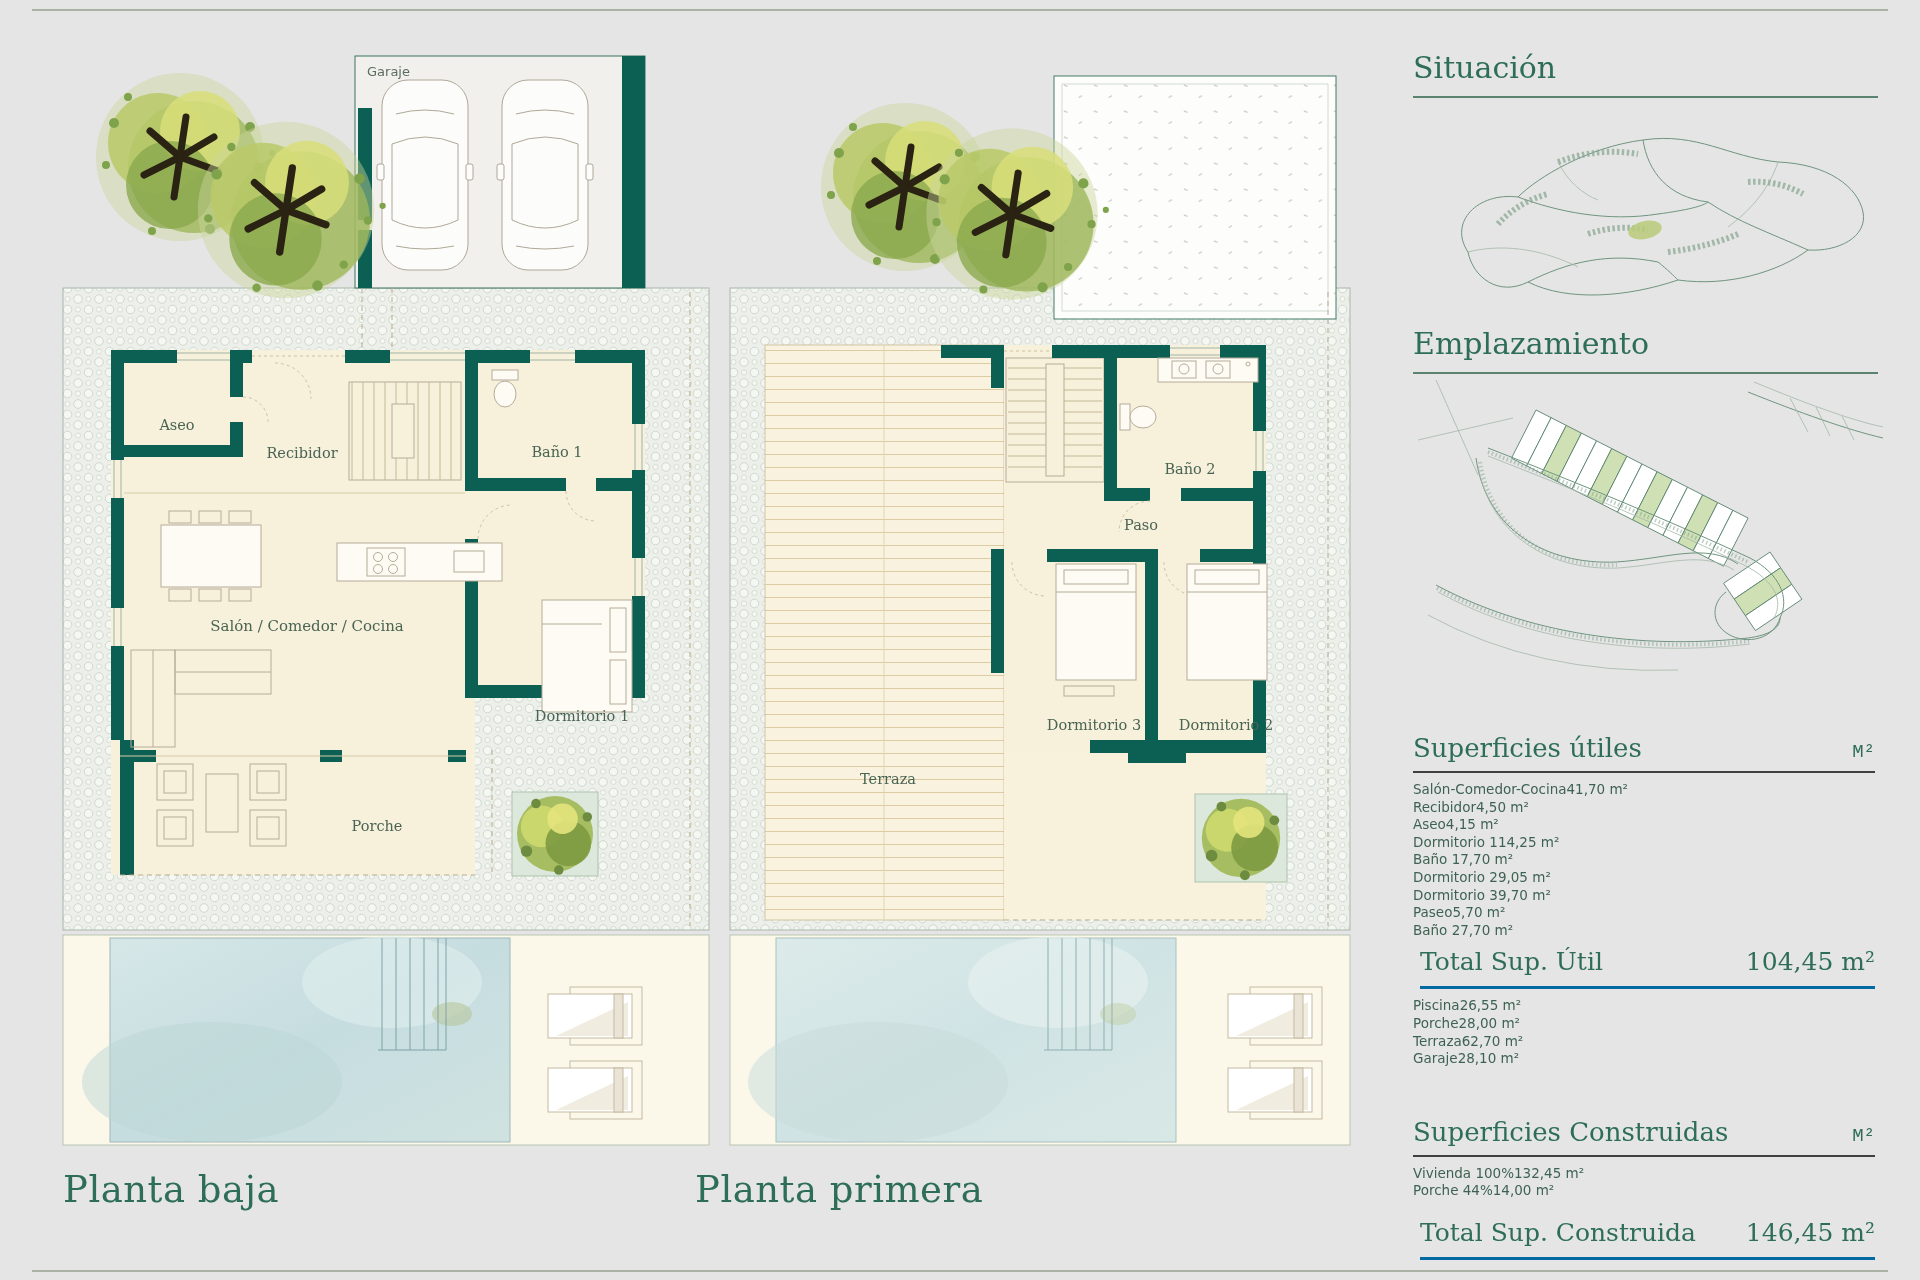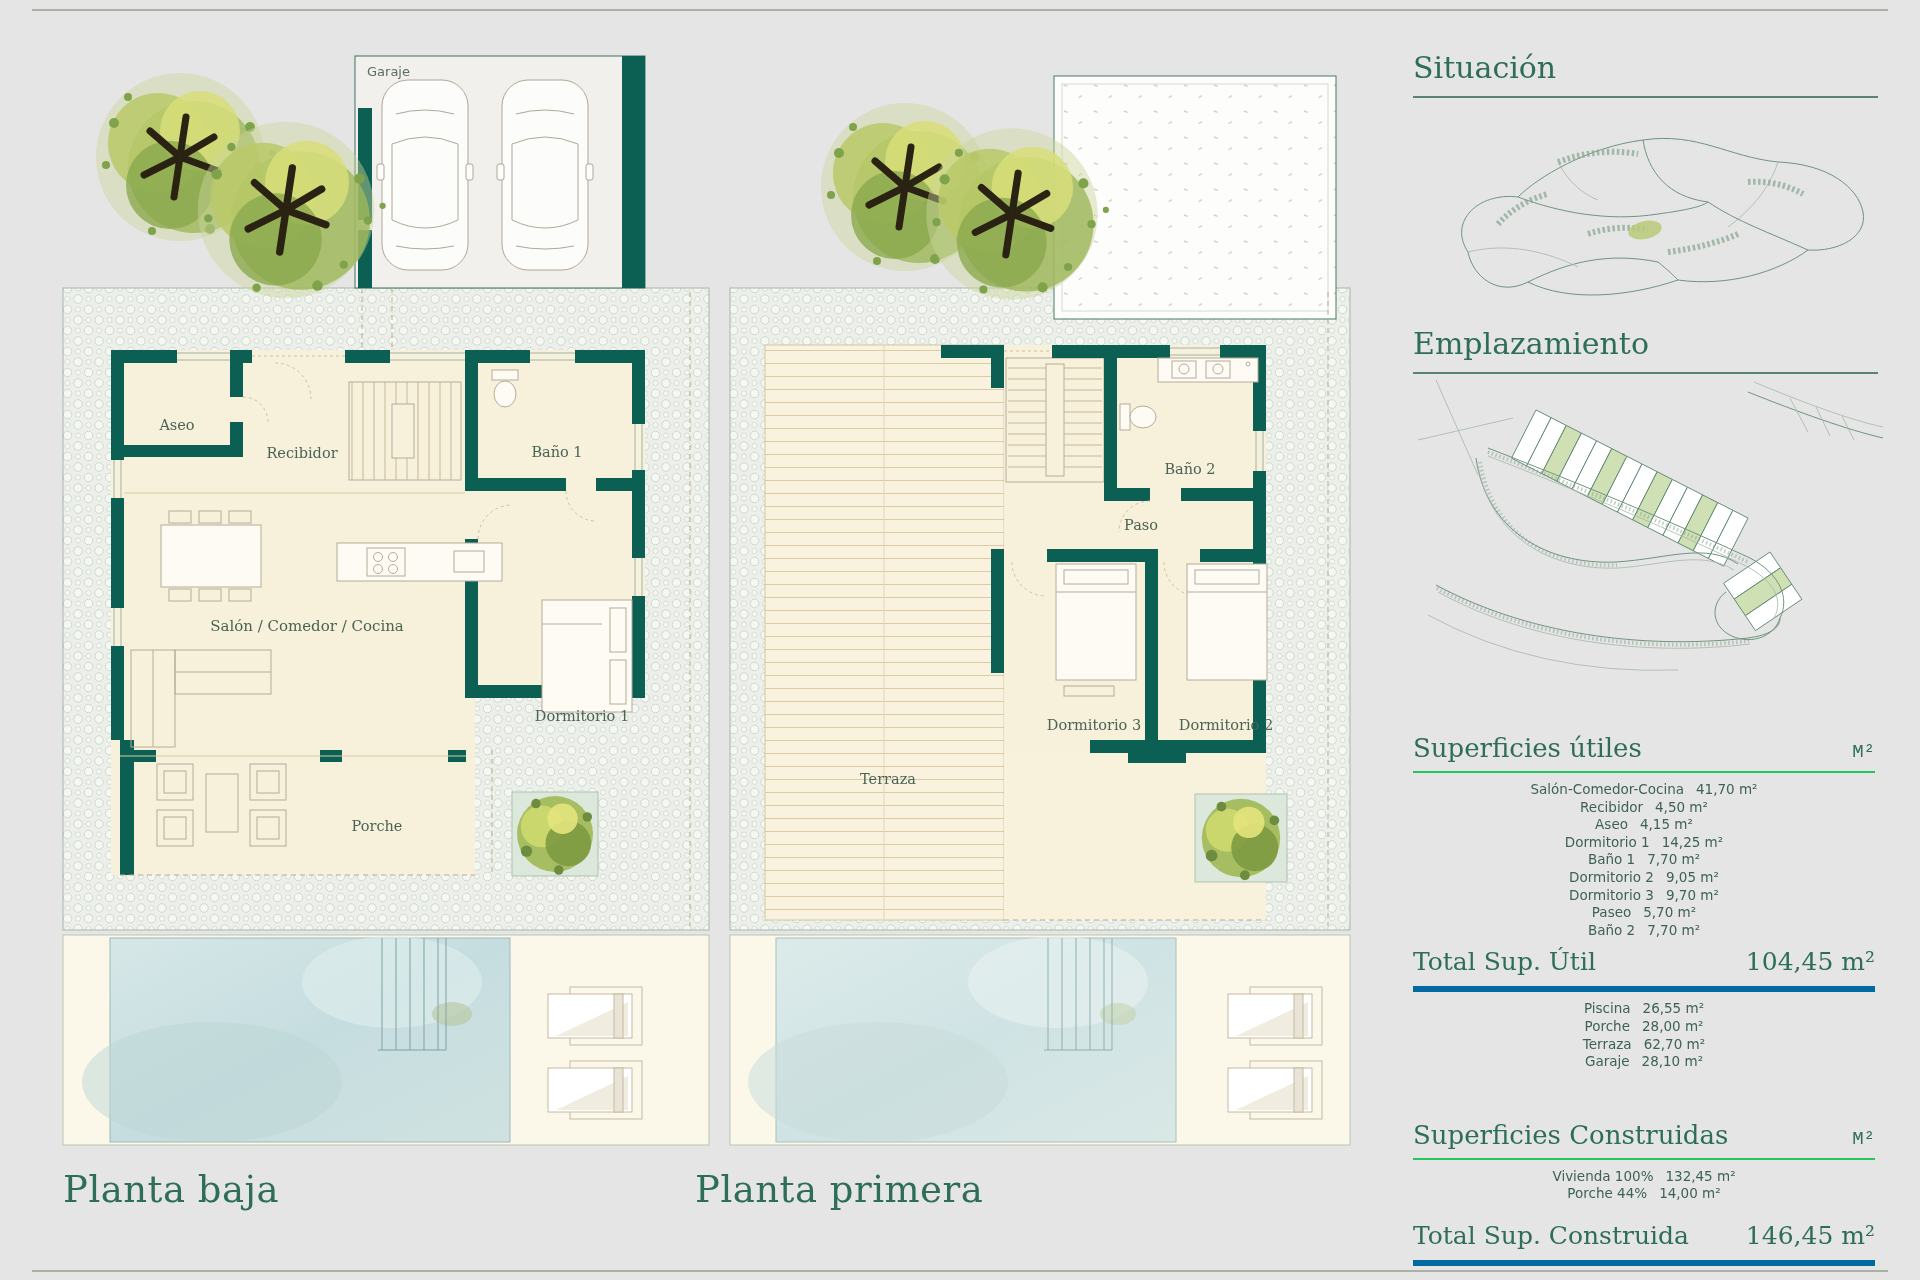--- a/index.html
+++ b/index.html
@@ -6,27 +6,27 @@
   .canvas{position:relative;width:1920px;height:1280px;background:#e5e5e5;overflow:hidden;
           font-family:"DejaVu Sans",sans-serif;}
   .hrule{position:absolute;height:2px;background:#a9b2a5;}
   .plan-title{position:absolute;font-family:"DejaVu Serif",serif;font-size:37px;color:#2e6e59;letter-spacing:.5px;}
   .sb-title{position:absolute;font-family:"DejaVu Serif",serif;font-size:30px;color:#2e6e59;}
   .sb-rule{position:absolute;height:2px;background:#5a8370;}
   .plan-svg{position:absolute;}
   
   .tables{position:absolute;left:1413px;top:698px;width:462px;}
   .thead{display:flex;justify-content:space-between;align-items:flex-end;
-         border-bottom:2px solid #22c55e;padding-bottom:8px;}
+         border-bottom:2px solid #404040;padding-bottom:8px;}
   .thead .t{font-family:"DejaVu Serif",serif;font-size:26px;color:#2e6e59;}
   .thead .u{font-family:Liberation Mono, monospace;font-size:19px;color:#2e6e59;margin-top:43px;}
   .trows{padding:8px 0 4px;}
-  .trow{display:flex;justify-content:center;font-size:13.5px;line-height:17.6px;color:#3d6253;gap:12px;}
+  .trow{display:flex;justify-content:flex-start;font-size:13.5px;line-height:17.6px;color:#3d6253;}
   .total{display:flex;justify-content:space-between;align-items:flex-end;
-         border-bottom:6px solid #0369a1;padding:4px 0 10px;}
+         border-bottom:3px solid #0369a1;padding:4px 0 10px;margin-left:7px;}
   .total .l{font-family:"DejaVu Serif",serif;font-size:25px;color:#2e6e59;}
   .total .v{font-family:"DejaVu Serif",serif;font-size:25px;color:#2e6e59;}
   .mt1{margin-top:10px;}
   
   .rl{font-family:"DejaVu Serif",serif;font-size:14.5px;fill:#4a6454;}
   .rls{font-family:"DejaVu Serif",serif;font-size:15px;fill:#4a6454;}
   .gl{font-family:"DejaVu Sans",sans-serif;font-size:13px;fill:#5c6e60;}
   .wall{fill:#0c6053;}
   .furn{fill:none;stroke:#b6ac99;stroke-width:1;}
   .furnf{fill:#fdfbf3;stroke:#b6ac99;stroke-width:1;}

